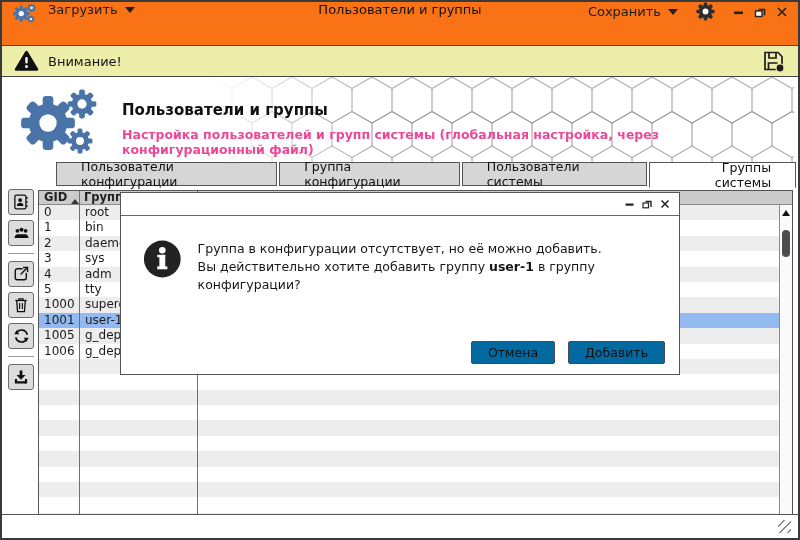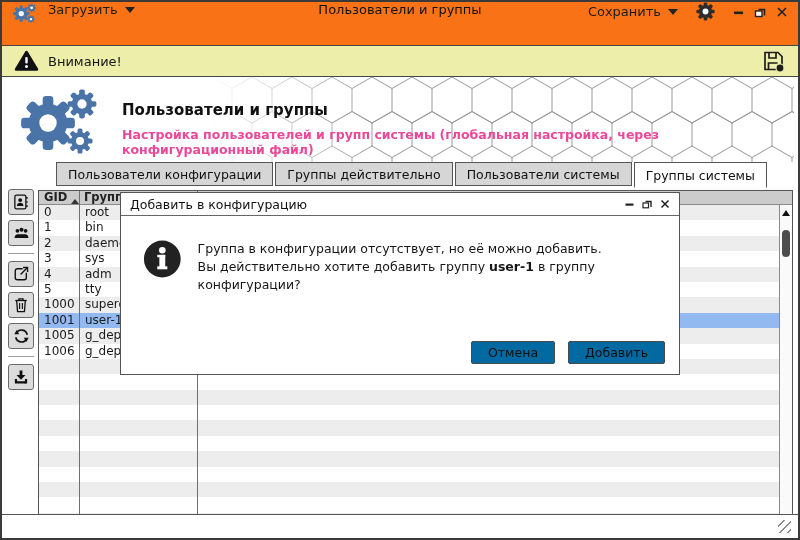--- a/index.html
+++ b/index.html
@@ -31,21 +31,21 @@
   .hexfade { position:absolute; left:190px; top:0; width:180px; height:85px; z-index:0;
              background:linear-gradient(to right, #ffffff 10%, rgba(255,255,255,0)); }
 
   .logo-big { position:absolute; left:14px; top:8px; z-index:1; }
   .titles { position:absolute; left:120px; top:24px; z-index:1; }
   .app-title { font-size:15px; font-weight:bold; color:#111; line-height:18px; }
   .app-subtitle { font-size:12.5px; font-weight:bold; color:#ec4899; margin-top:8px; }
 
   
   .tabs { position:absolute; left:54px; top:85px; display:flex; z-index:2; }
-  .tab { height:24px; display:flex; align-items:center; padding:0 11px; font-size:12.5px; color:#111;
+  .tab { height:24px; display:flex; align-items:center; padding:0 24px; font-size:12.5px; color:#111;
          background:#d6d6d6; border:1px solid #555; margin-right:2px; }
   .tab.active { background:#fff; border-bottom:1px solid #fff; height:26px;text-align:right; }
 
   
   .sidebar { position:absolute; left:5px; top:112px; width:28px; z-index:1;
              display:flex; flex-direction:column; align-items:center; }
   .side-btn { width:26px; height:26px; background:#dcdcdc; border:1px solid #6a6a6a; border-radius:3px;
               display:flex; align-items:center; justify-content:center; margin-bottom:5px; }
   .side-sep { width:26px; border-top:1px solid #9a9a9a; margin:2px 0 7px 0; }
 
@@ -194,21 +194,21 @@
     <svg class="logo-big" width="92" height="72" viewBox="0 0 88 72" style="color:#4a74a8">
         <use href="#gears3"></use>
       </svg>
     <div class="titles">
       <div class="app-title">Пользователи и группы</div>
       <div class="app-subtitle">Настройка пользователей и групп системы (глобальная настройка, через конфигурационный файл)</div>
     </div>
 
     <div class="tabs">
       <div class="tab">Пользователи конфигурации</div>
-      <div class="tab">Группы действительно</div>
+      <div class="tab">Группа конфигурации</div>
       <div class="tab">Пользователи системы</div>
       <div class="tab active">Группы системы</div>
     </div>
 
     <div class="sidebar">
       <div class="side-btn">
         <svg width="18" height="18" viewBox="0 0 22 22">
           <rect x="3.5" y="2.5" width="13.5" height="17" rx="2" fill="none" stroke="#111" stroke-width="1.6"></rect>
           <circle cx="10" cy="8.7" r="2.4" fill="#111"></circle>
           <path d="M6 15.8 c0-2.4 1.8-3.8 4-3.8 s4 1.4 4 3.8" fill="#111"></path>
@@ -386,21 +386,20 @@
           </div>
         <div class="sc-thumb"></div>
         <div class="sc-down">
             <div class="tri-down"></div>
           </div>
       </div>
     </div>
 
     <div class="dialog">
       <div class="dlg-titlebar">
-        <span class="dlg-title">Добавить в конфигурацию</span>
         <div class="dlg-ctl">
           <svg width="10" height="10">
             <rect x="0.5" y="4.5" width="8" height="2.2" fill="#222"></rect>
             </svg>
           <svg width="11" height="10">
             <path d="M3.5 2.5 h5.5 v5.5" fill="none" stroke="#222" stroke-width="1.4"></path>
             <rect x="1" y="4" width="5.5" height="4.8" fill="#fff" stroke="#222" stroke-width="1.2"></rect>
             </svg>
           <svg width="10" height="10">
             <path d="M1.5 1.5 L8.5 8.5 M8.5 1.5 L1.5 8.5" stroke="#222" stroke-width="1.5"></path>

